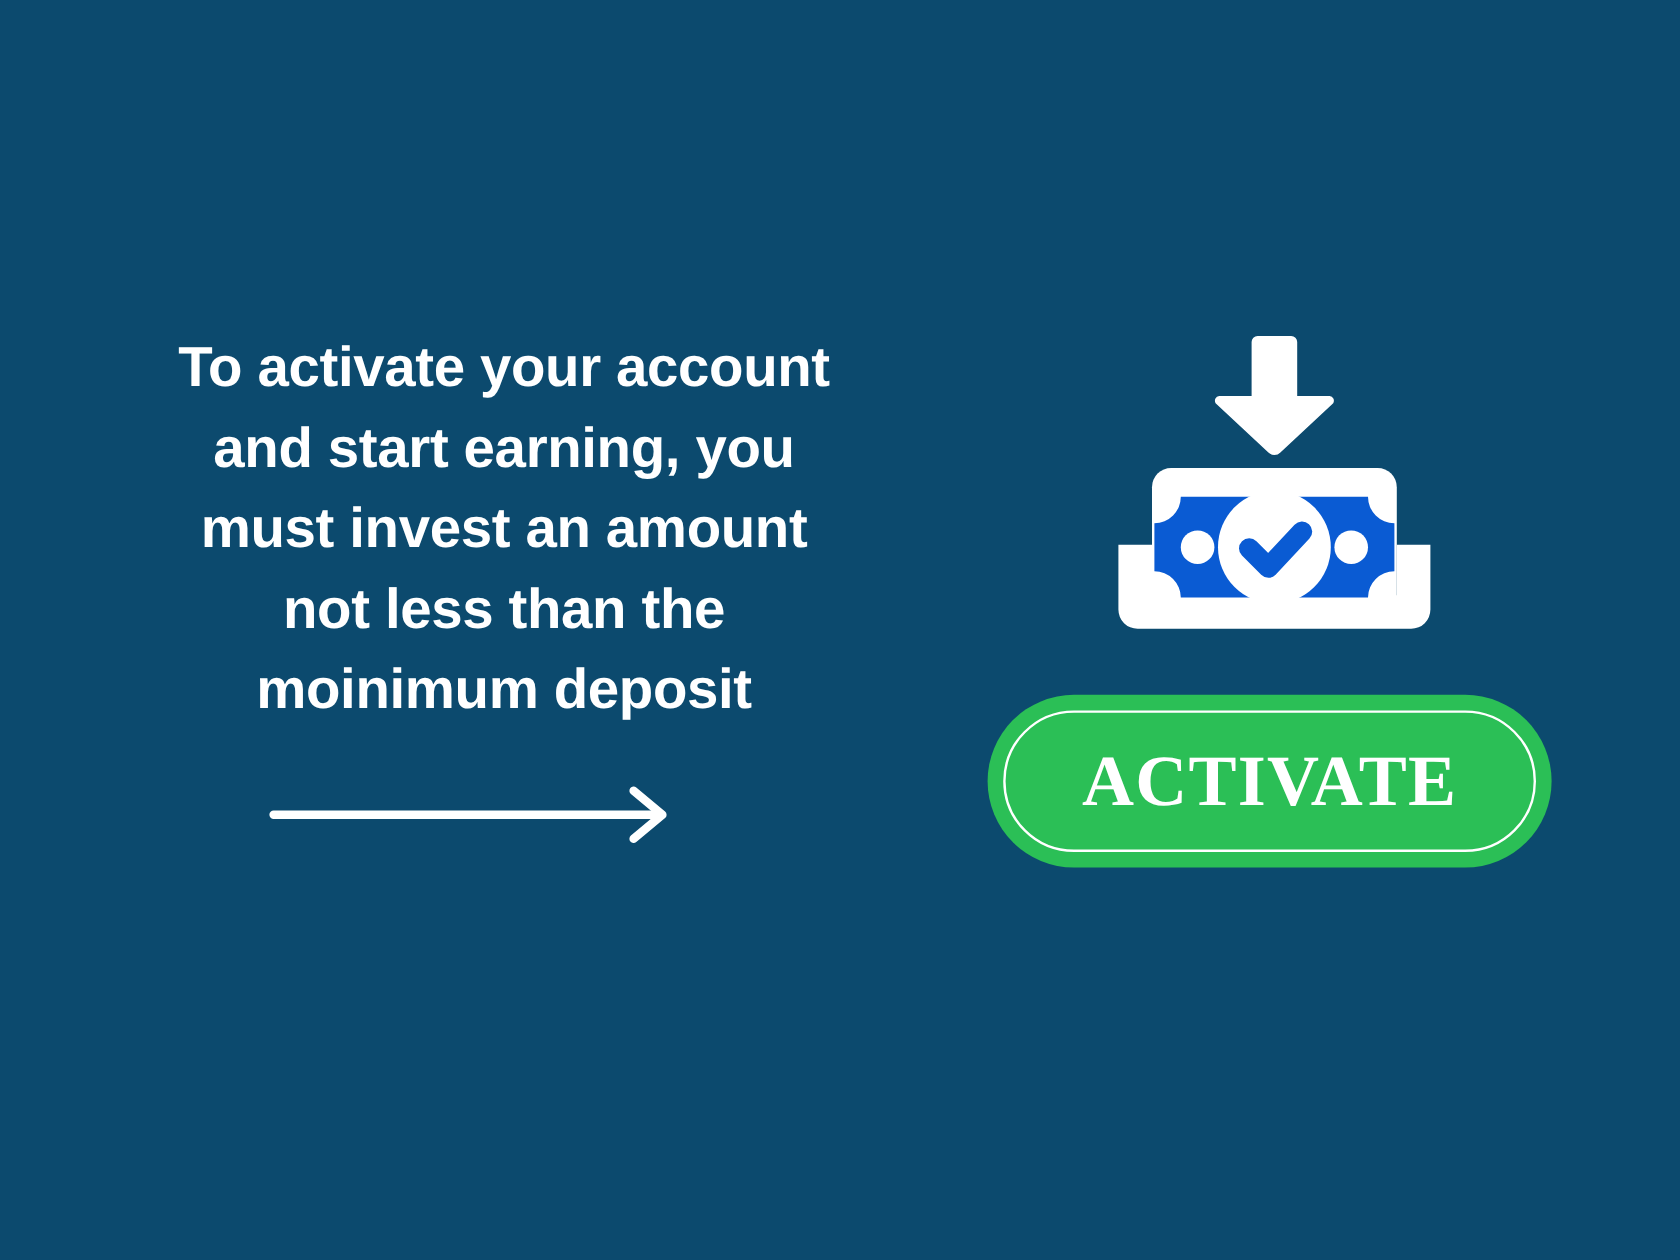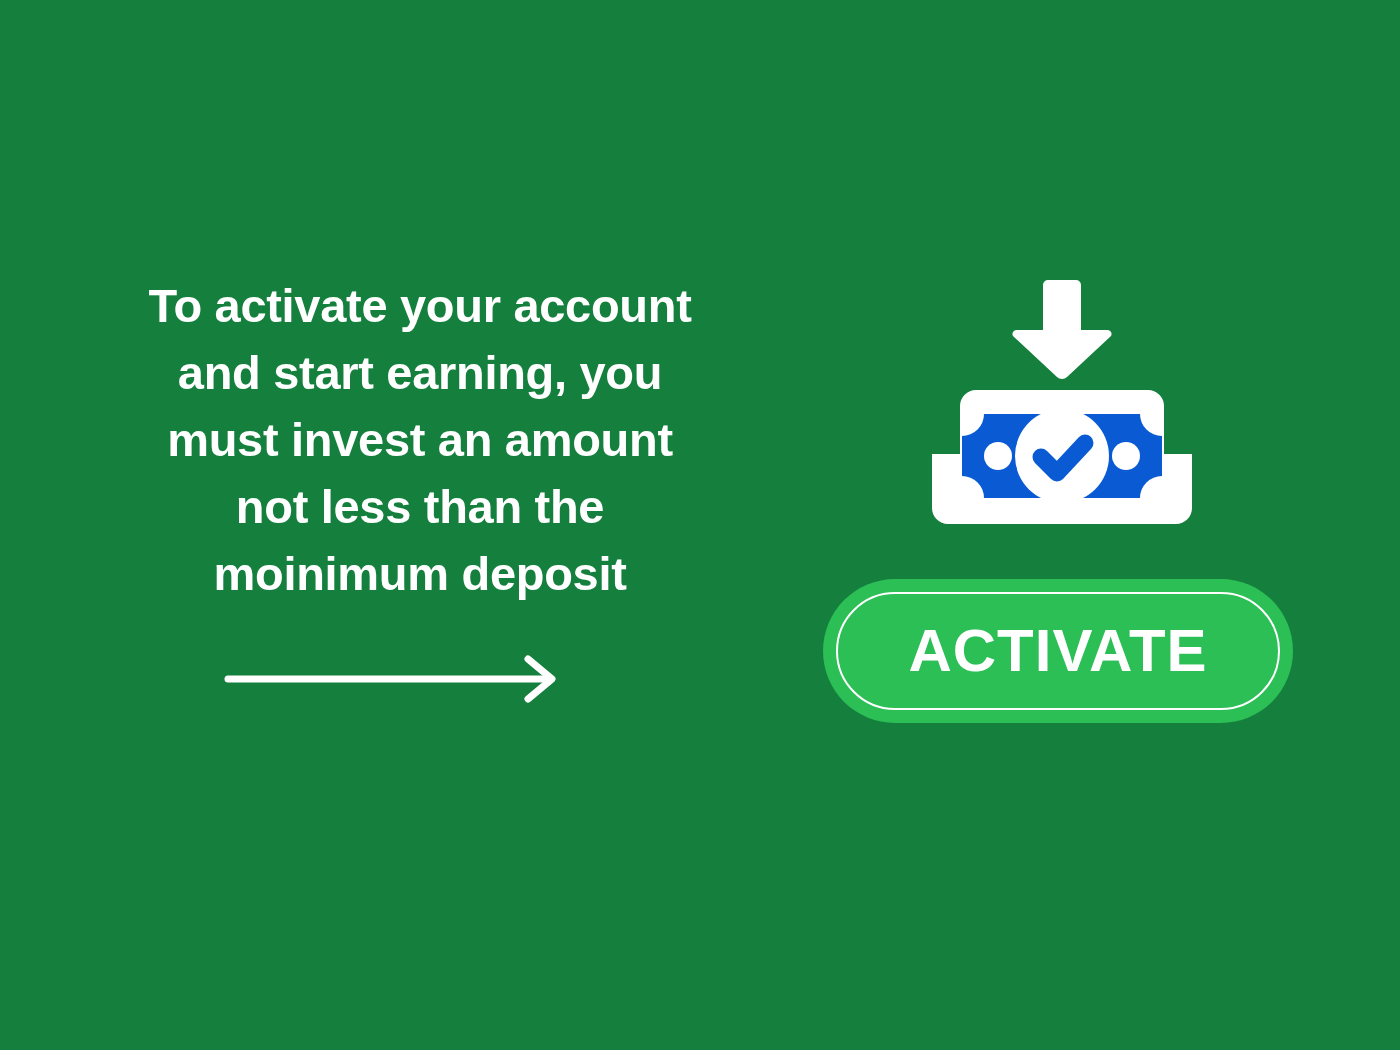--- a/index.html
+++ b/index.html
@@ -10,21 +10,21 @@
     width: 1400px;
     height: 1050px;
     overflow: hidden;
     font-family: "Liberation Sans", sans-serif;
     background: #0a5bd3;
   }
   #stage {
     position: relative;
     width: 1400px;
     height: 1050px;
-    background: #15803d;
+    background: #0c4a6e;
   }
 
   
   #message-block {
     position: absolute;
     left: 70px;
     top: 272px;
     width: 700px;
     text-align: center;
   }
@@ -80,21 +80,21 @@
     top: 13px;
     right: 13px;
     bottom: 13px;
     border: 2px solid #ffffff;
     border-radius: 60px;
     pointer-events: none;
   }
   #activate-label {
     position: relative;
     color: #ffffff;
-    font-family: Liberation Sans, sans-serif;
+    font-family: Liberation Serif, serif;
     font-size: 60px;
     font-weight: bold;
     letter-spacing: 1px;
     line-height: 1;
   }
 </style>
 </head>
 <body>
 
 <div id="stage">

